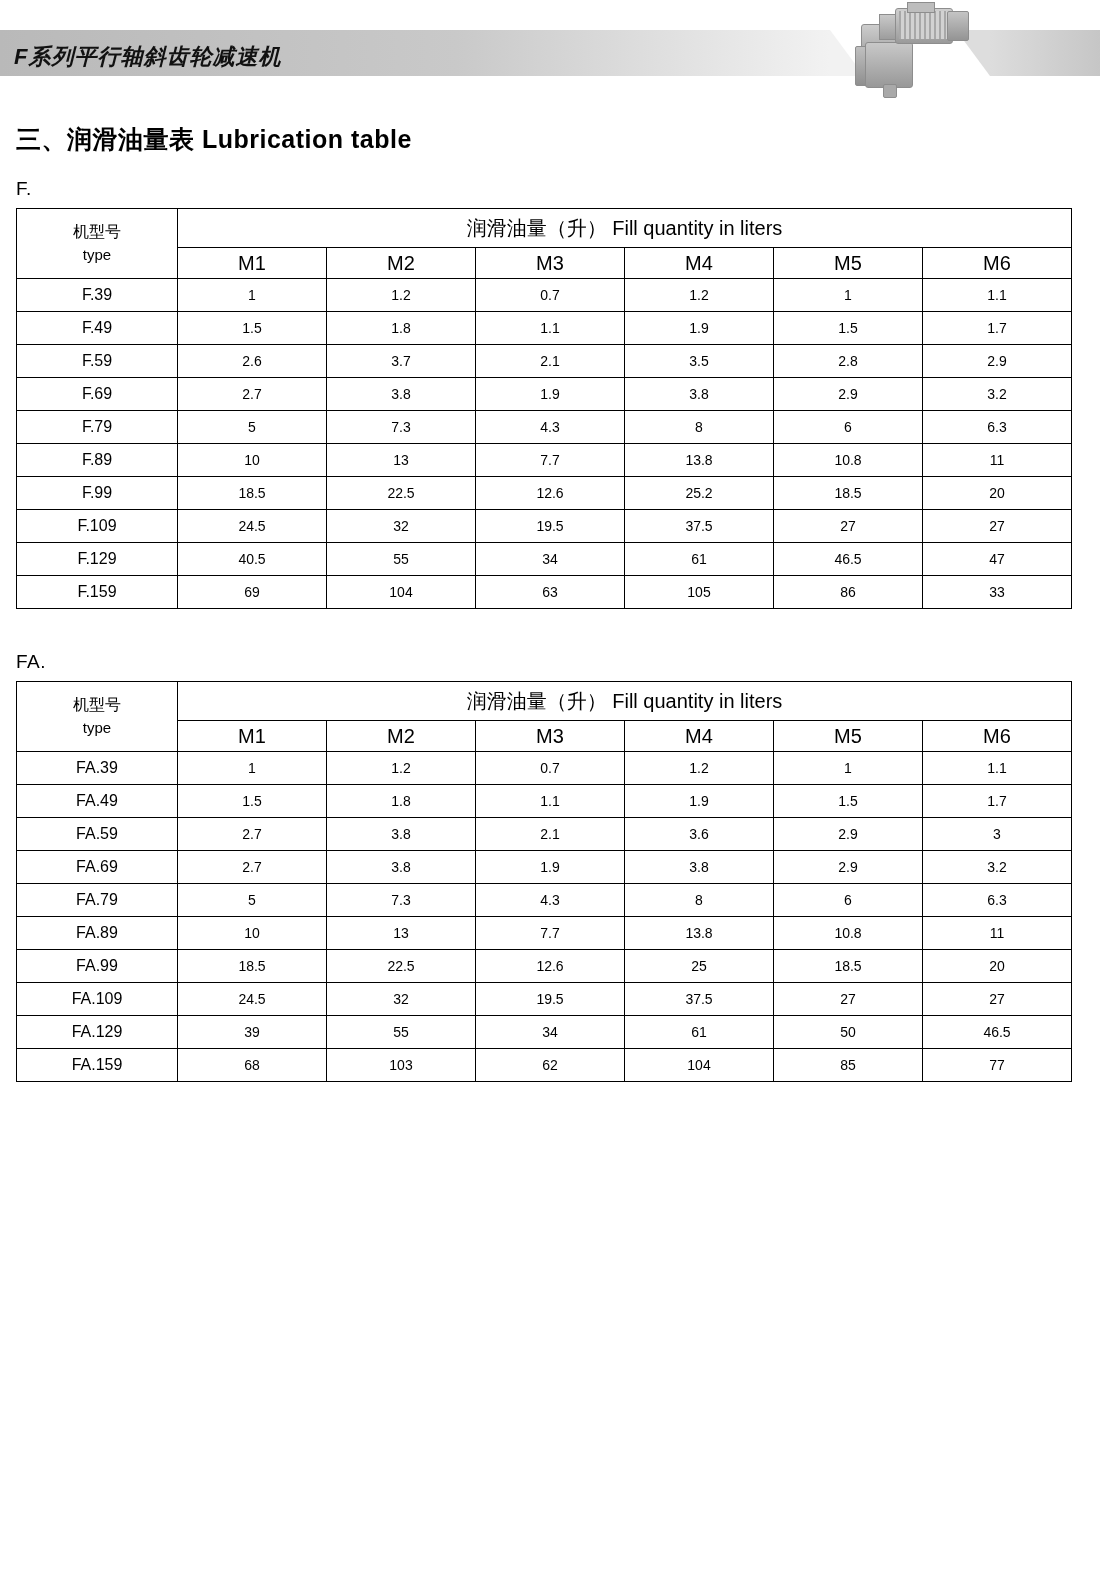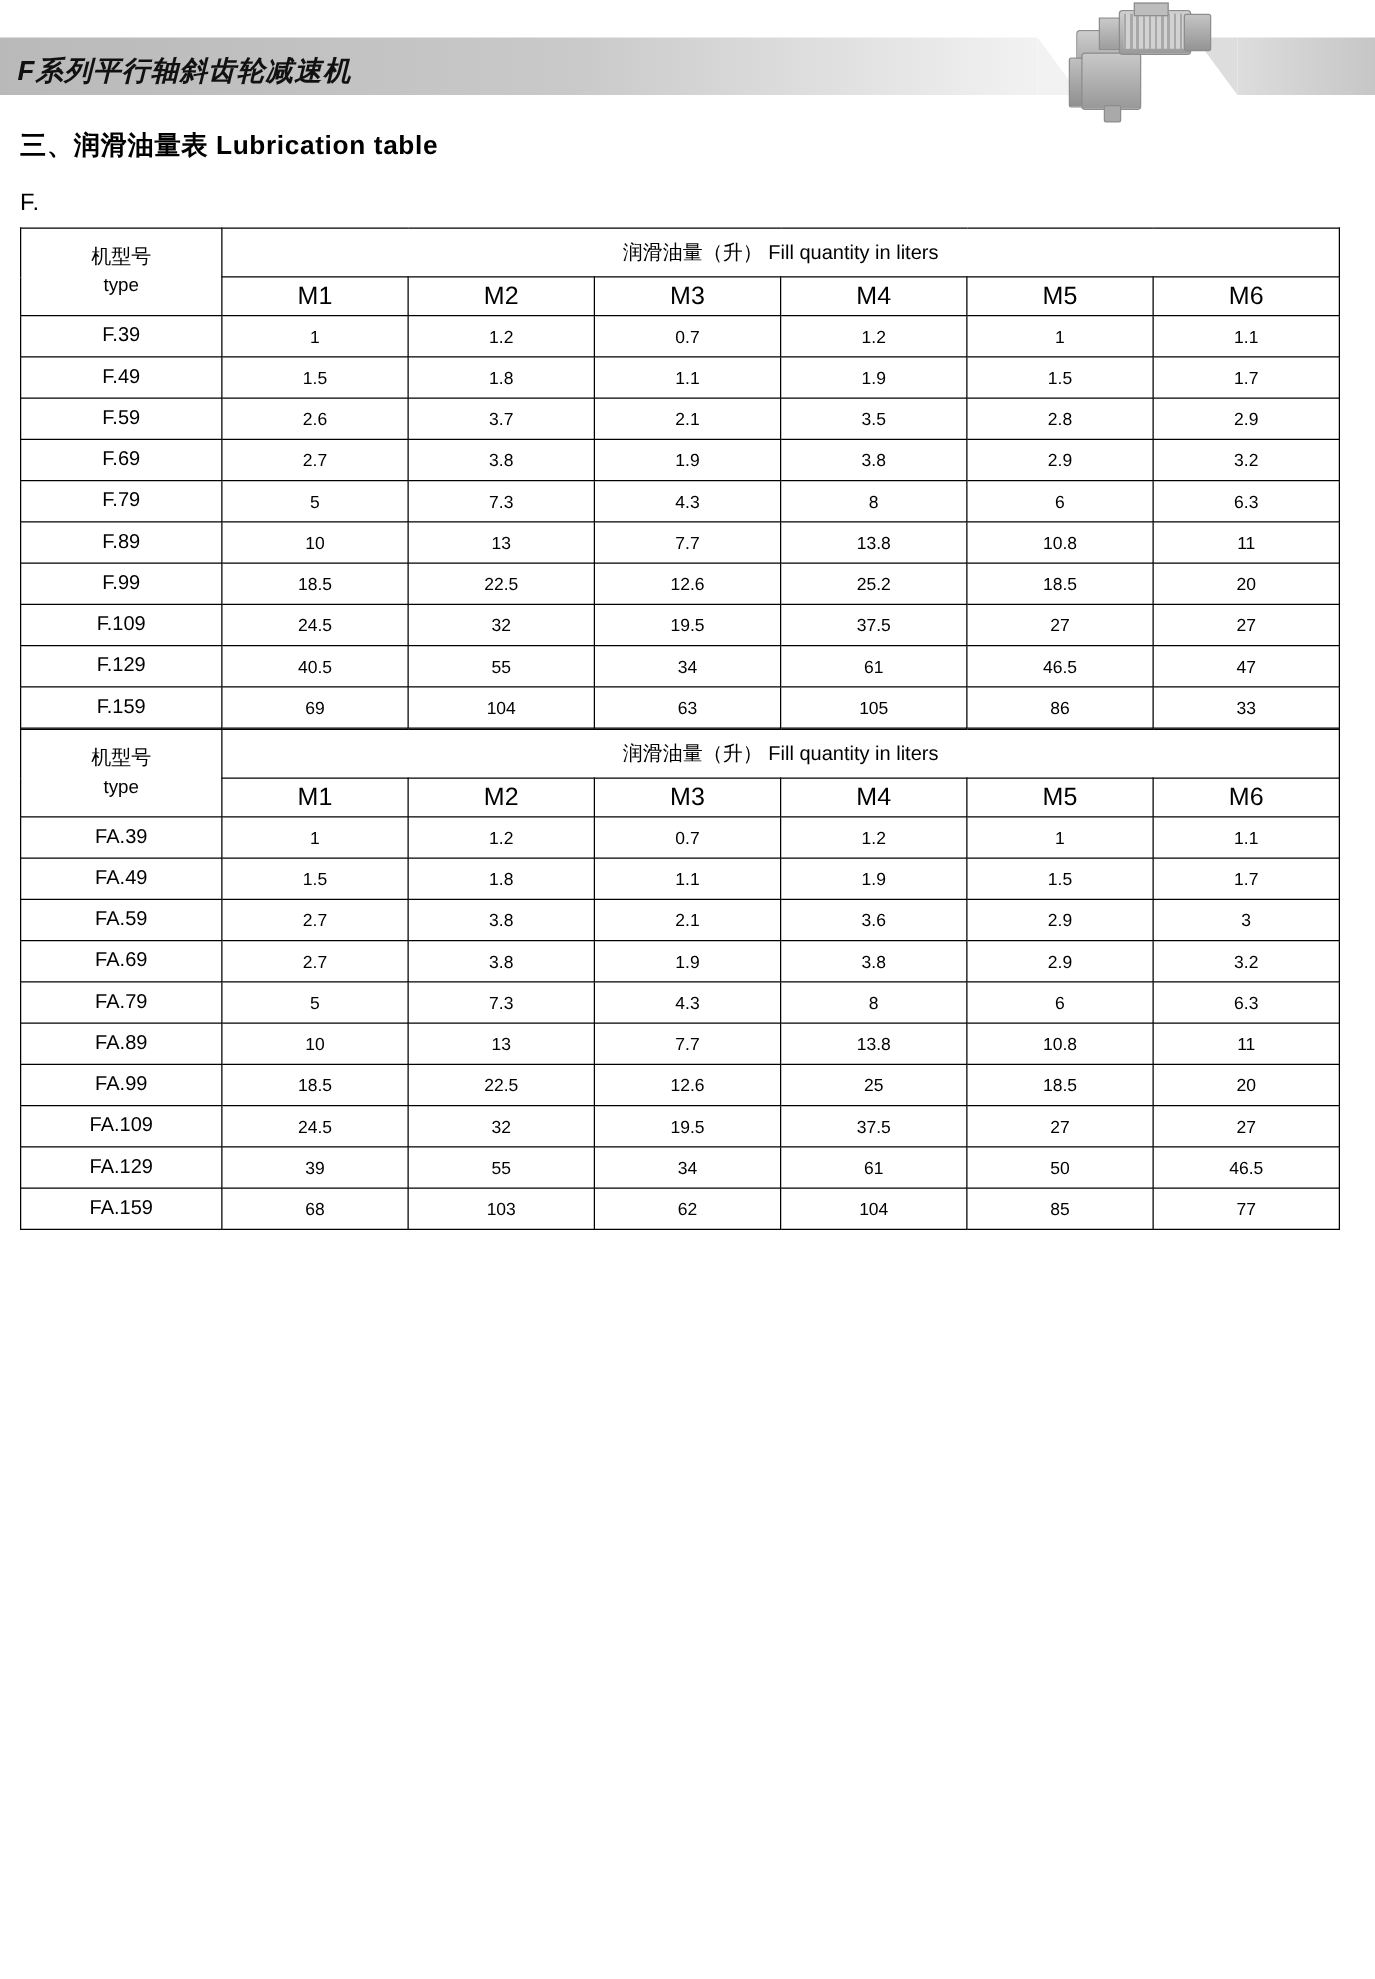--- a/index.html
+++ b/index.html
@@ -126,23 +126,23 @@
     background: #a9a9a9;
     border-radius: 2px;
   }
 
   
   .content {
     padding: 0 16px;
     box-sizing: border-box;
   }
   .section-title {
-    font-size: 21px;
+    font-size: 25px;
     font-weight: bold;
-    margin: 2px 0 0 0;
+    margin: 23px 0 0 0;
     letter-spacing: 0.5px;
   }
   .section-title .en {
     font-weight: bold;
   }
   .table-label {
     font-size: 19px;
     margin: 22px 0 8px 0;
     letter-spacing: 0.5px;
   }
@@ -165,21 +165,21 @@
   table.lube .type-head {
     width: 160px;
     font-size: 16px;
     line-height: 1.5;
     padding: 10px 0;
   }
   table.lube .type-head .cn { display: block; font-size: 16px; }
   table.lube .type-head .en { display: block; font-size: 15px; }
   table.lube .group-head {
     height: 38px;
-    font-size: 16px;
+    font-size: 20px;
   }
   table.lube .sub-head {
     height: 30px;
     font-size: 20px;
   }
   table.lube td.type-cell {
     height: 32px;
     font-size: 16px;
   }
   table.lube td.val {
@@ -319,20 +319,21 @@
       <td class="val">69</td>
       <td class="val">104</td>
       <td class="val">63</td>
       <td class="val">105</td>
       <td class="val">86</td>
       <td class="val">33</td>
     </tr>
   </tbody>
     </table>
 
+  <div class="table-label second">FA.</div>
   <table class="lube">
     <tbody>
         <tr>
       <td class="type-head" rowspan="2">
         <span class="cn">机型号</span>
         <span class="en">type</span>
       </td>
       <td class="group-head" colspan="6">润滑油量（升） Fill quantity in liters</td>
     </tr>
     <tr>

